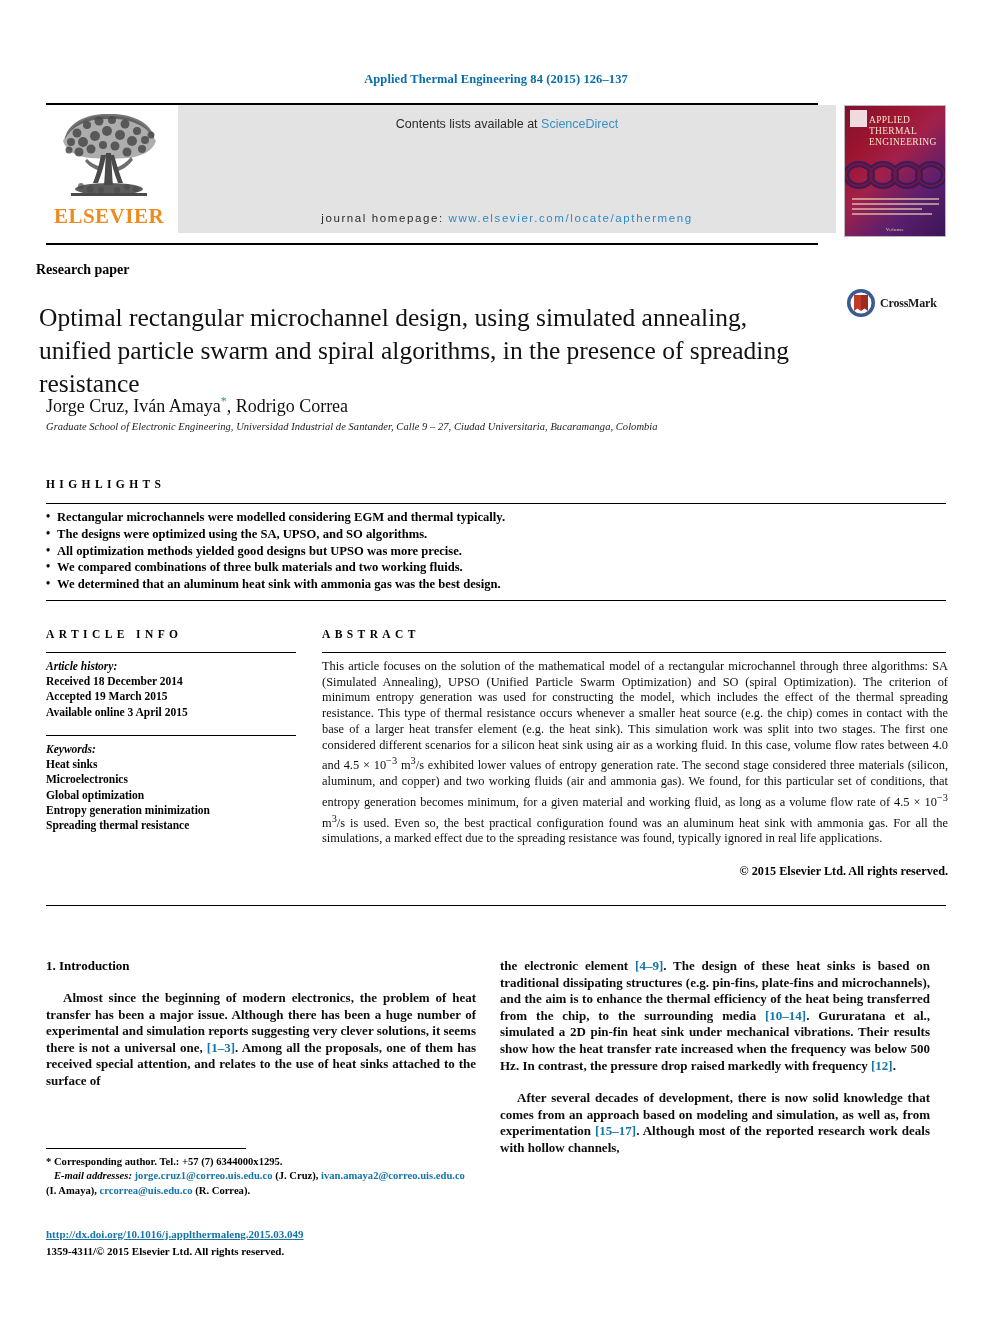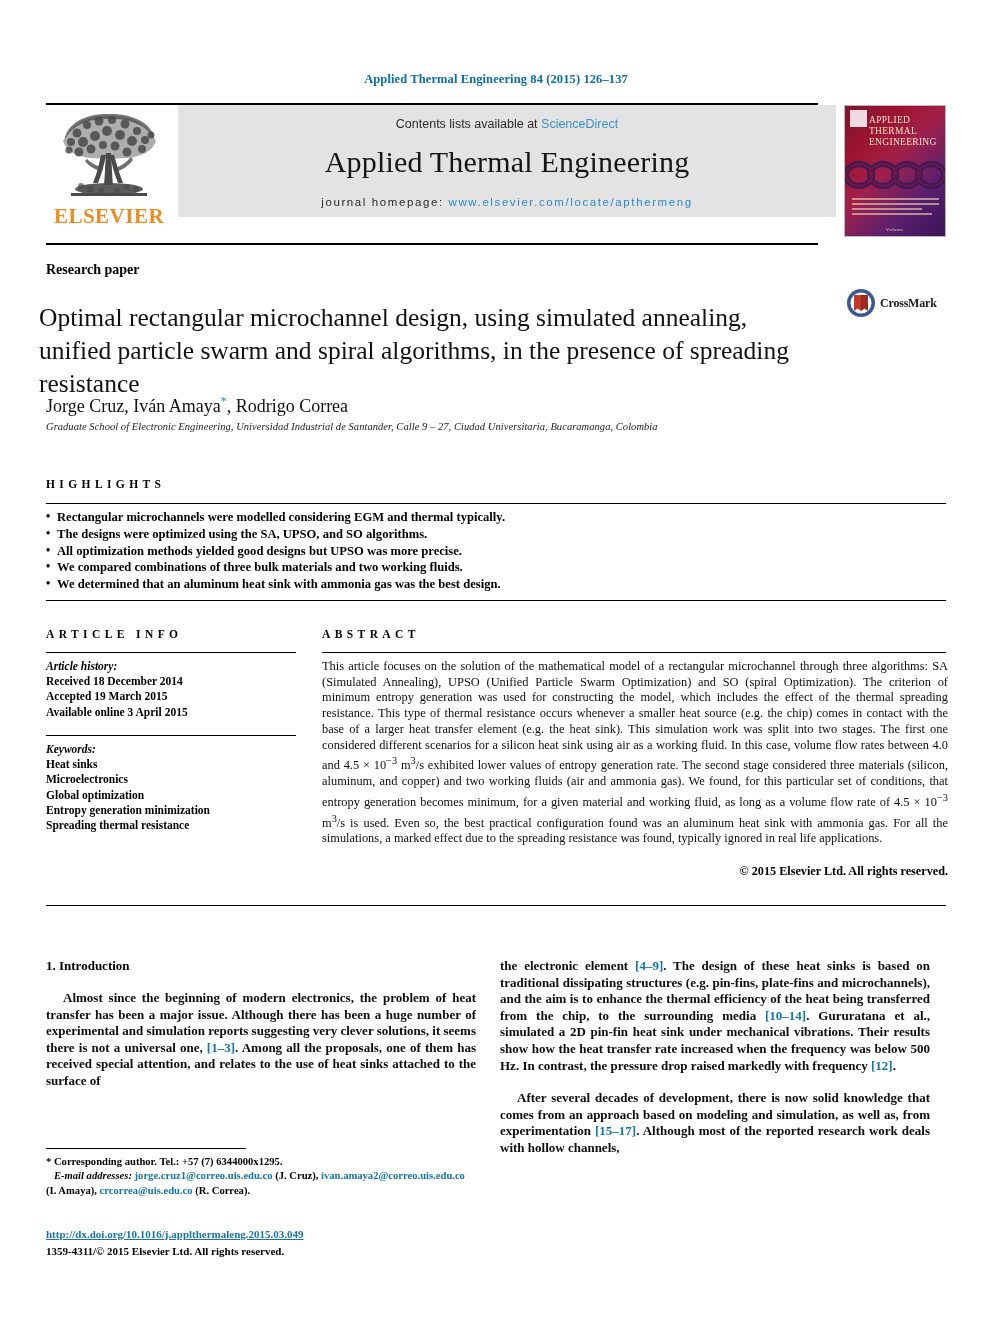--- a/index.html
+++ b/index.html
@@ -33,21 +33,21 @@
   }
   .tree-svg { display:block; }
   .elsevier-word {
     font-family:"Liberation Serif", serif;
     font-size:21px; letter-spacing:0.5px;
     color:#ED8B1F; font-weight:600; margin-top:1px;
   }
 
   .banner {
     flex:1; background:#e3e3e3; margin-left:6px;
-    height:112px; position:relative;
+    height:128px; position:relative;
   }
   .banner .contents {
     text-align:center; font-family:"Liberation Sans", sans-serif;
     font-size:12.5px; color:#2a2a2a; padding-top:12px;
   }
   .banner .contents a { color:#3a8fc4; text-decoration:none; }
   .banner .jtitle {
     text-align:center;
     font-family:"Liberation Serif", serif;
     font-size:30px; color:#151515; margin-top:14px; letter-spacing:0.2px;
@@ -84,21 +84,21 @@
   }
   .cover .cov-bot {
     position:absolute; left:0; right:0; bottom:4px; text-align:center;
     color:#e8d9b0; font-size:5px; letter-spacing:.5px;
     font-family:"Liberation Serif", serif;
   }
   .rule-bot { border-top:2px solid #000; width:772px; margin-top:6px; }
 
   
   .paper-type {
-    position:absolute; left:46px; top:262px;
+    position:absolute; left:36px; top:262px;
     font-family:"Liberation Serif", serif;
     font-size:14px; font-weight:bold;
   }
   .title {
     position:absolute; left:39px; top:284px; width:760px;
     font-family:"Liberation Serif", serif;
     font-size:25.5px; line-height:33px; font-weight:400; color:#111;
   }
   .crossmark {
     position:absolute; left:846px; top:288px;
@@ -269,21 +269,20 @@
             </g>
           </g>
         </svg>
         <div class="elsevier-word">ELSEVIER</div>
       </div>
 
       <div class="banner">
         <div class="contents">
           <span>Contents lists available at </span><a href="#">ScienceDirect</a>
         </div>
-        <div class="jtitle">Applied Thermal Engineering</div>
         <div class="homepage">
           <span>journal homepage: </span><a href="#">www.elsevier.com/locate/apthermeng</a>
         </div>
       </div>
 
       <div class="cover">
         <div class="cov-els"></div>
         <div class="cov-title">
           <span>APPLIED</span>
           <span>THERMAL</span>

